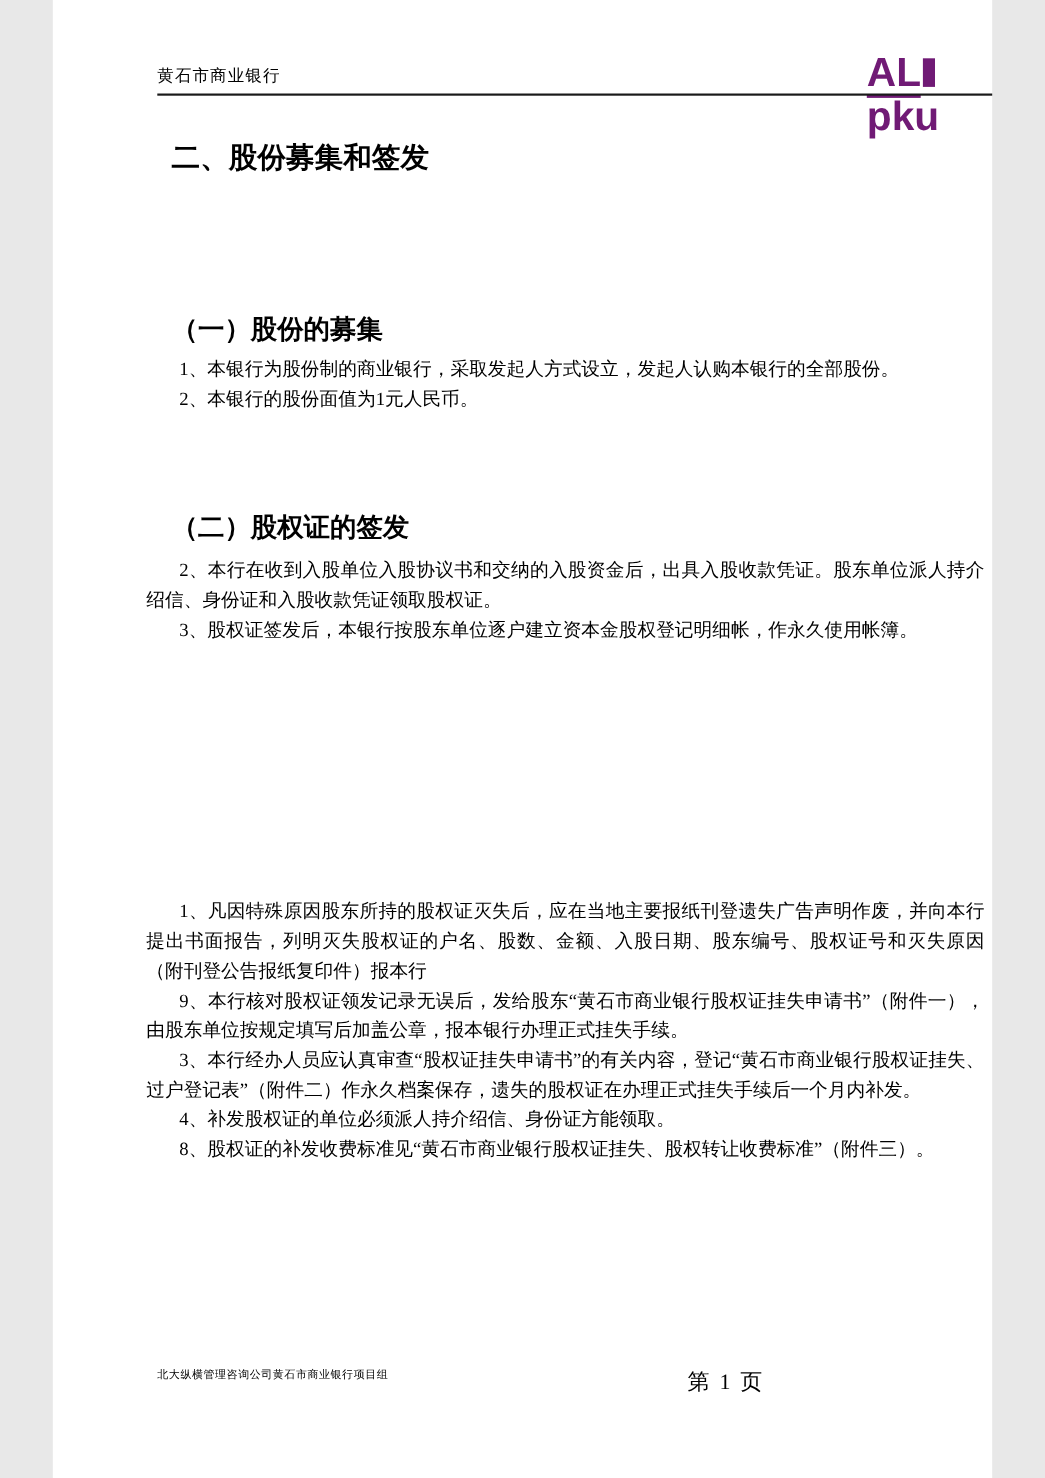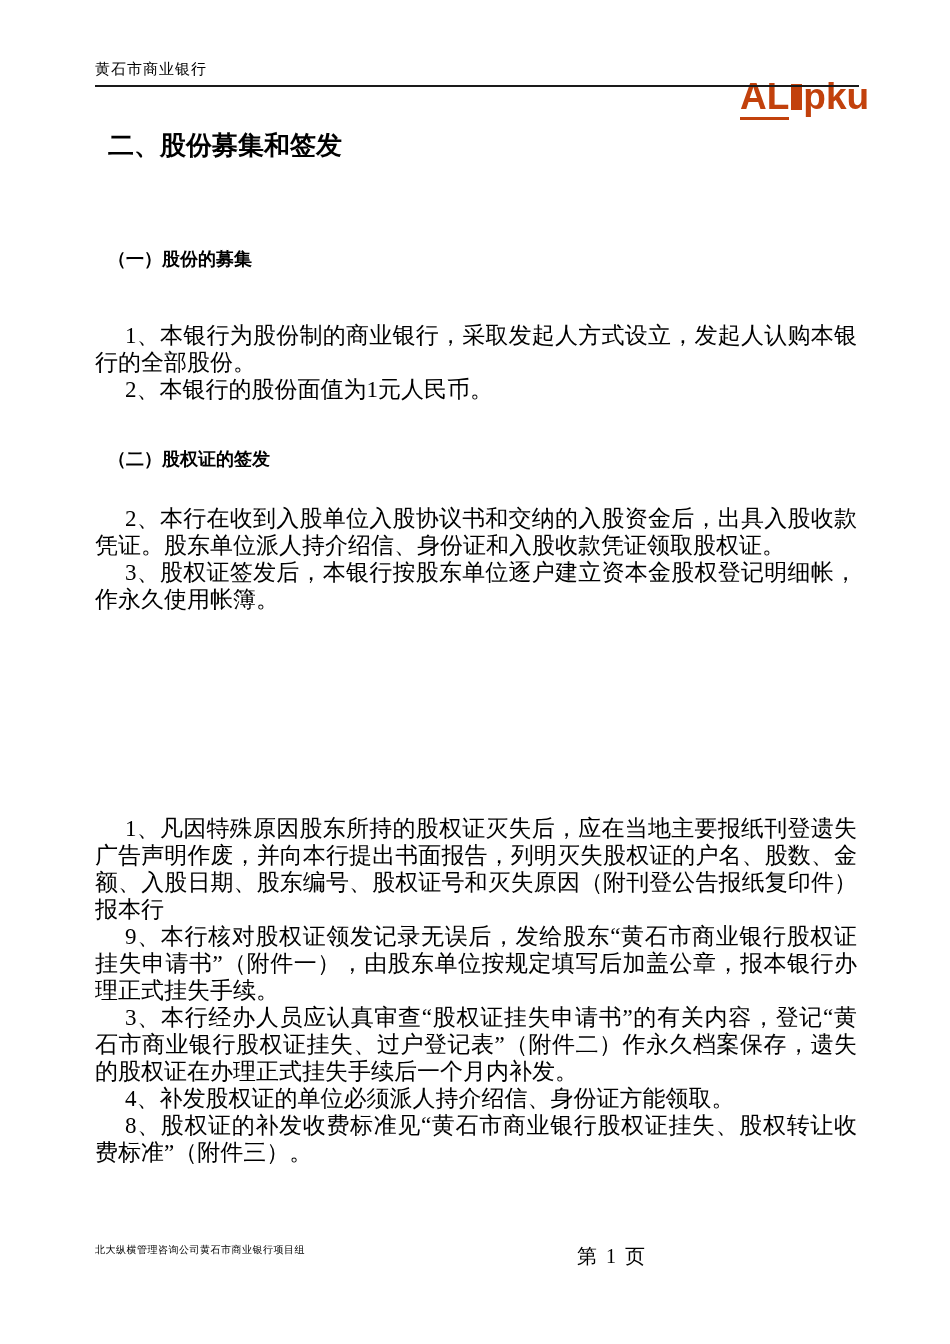--- a/index.html
+++ b/index.html
@@ -1,18 +1,18 @@
 <!DOCTYPE html>
 <html><head>
 <meta charset="utf-8">
 <style>
   html,body{margin:0;padding:0;background:#e8e8e8;}
   .page{
     position:relative;
-    width:950px;height:1344px;
+    width:854px;height:1344px;
     background:#ffffff;
     margin:0 auto;
     font-family:"Liberation Serif","DejaVu Serif",serif;
     color:#000;
     overflow:hidden;
   }
   
   .company{
     position:absolute;left:95px;top:60px;
     font-size:15px;letter-spacing:1px;
@@ -35,31 +35,31 @@
   
   .h-main{
     position:absolute;left:95px;width:762px;
     padding-left:13px;box-sizing:border-box;
     font-family:"Liberation Sans","DejaVu Sans",sans-serif;
     font-weight:bold;font-size:26px;line-height:30px;
   }
   .h-sub{
     position:absolute;left:95px;width:762px;
     padding-left:13px;box-sizing:border-box;
-    font-family:Liberation Mono, monospace;
-    font-weight:bold;font-size:18px;line-height:29px;
+    font-family:Liberation Sans, sans-serif;
+    font-weight:bold;font-size:24px;line-height:29px;margin-top:39px;
   }
-  #title-2{top:130px;}
+  #title-2{top:130px;font-family:Liberation Mono, monospace;}
   #heading-2-1{top:246px;}
-  #heading-2-2{top:446px;}
+  #heading-2-2{top:426px;}
   #title-3{top:734px;}
   
   .para-group{
-    position:absolute;left:95px;width:762px;
-    font-size:23px;line-height:27px;
+    position:absolute;left:85px;width:762px;
+    font-size:17px;line-height:27px;
     text-align:justify;
   }
   .para-group p{margin:0;text-indent:30px;}
   #group-2-1{top:322px;}
   #group-2-2{top:505px;}
   #group-3{top:815px;}
   
   .footer-left{
     position:absolute;left:95px;top:1243px;
     font-size:10px;letter-spacing:0.5px;
@@ -69,21 +69,21 @@
     font-size:20px;letter-spacing:2px;
   }
 </style>
 </head>
 <body>
 
 <div class="page">
 
   <div class="company">黄石市商业银行</div>
 
-  <div class="logo" style="color: #c2410c; margin-top: 31px;">
+  <div class="logo" style="color: #701a75;">
     <span class="al">AL</span><span class="bar"></span><span>pku</span>
   </div>
 
   <div class="header-rule"></div>
 
   <div class="h-main" id="title-2">二、股份募集和签发</div>
 
   <div class="h-sub" id="heading-2-1">（一）股份的募集</div>
 
   <div class="para-group" id="group-2-1">

